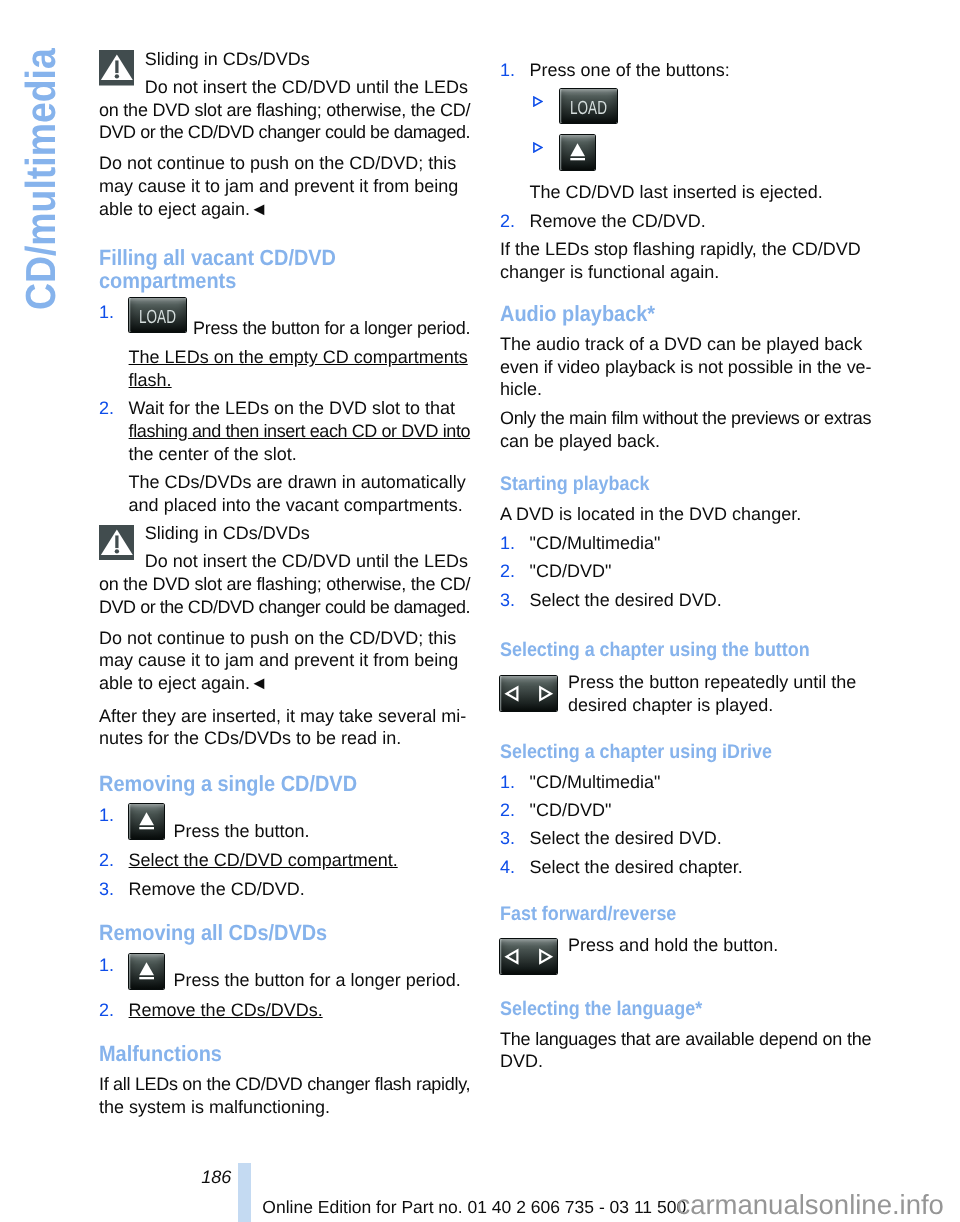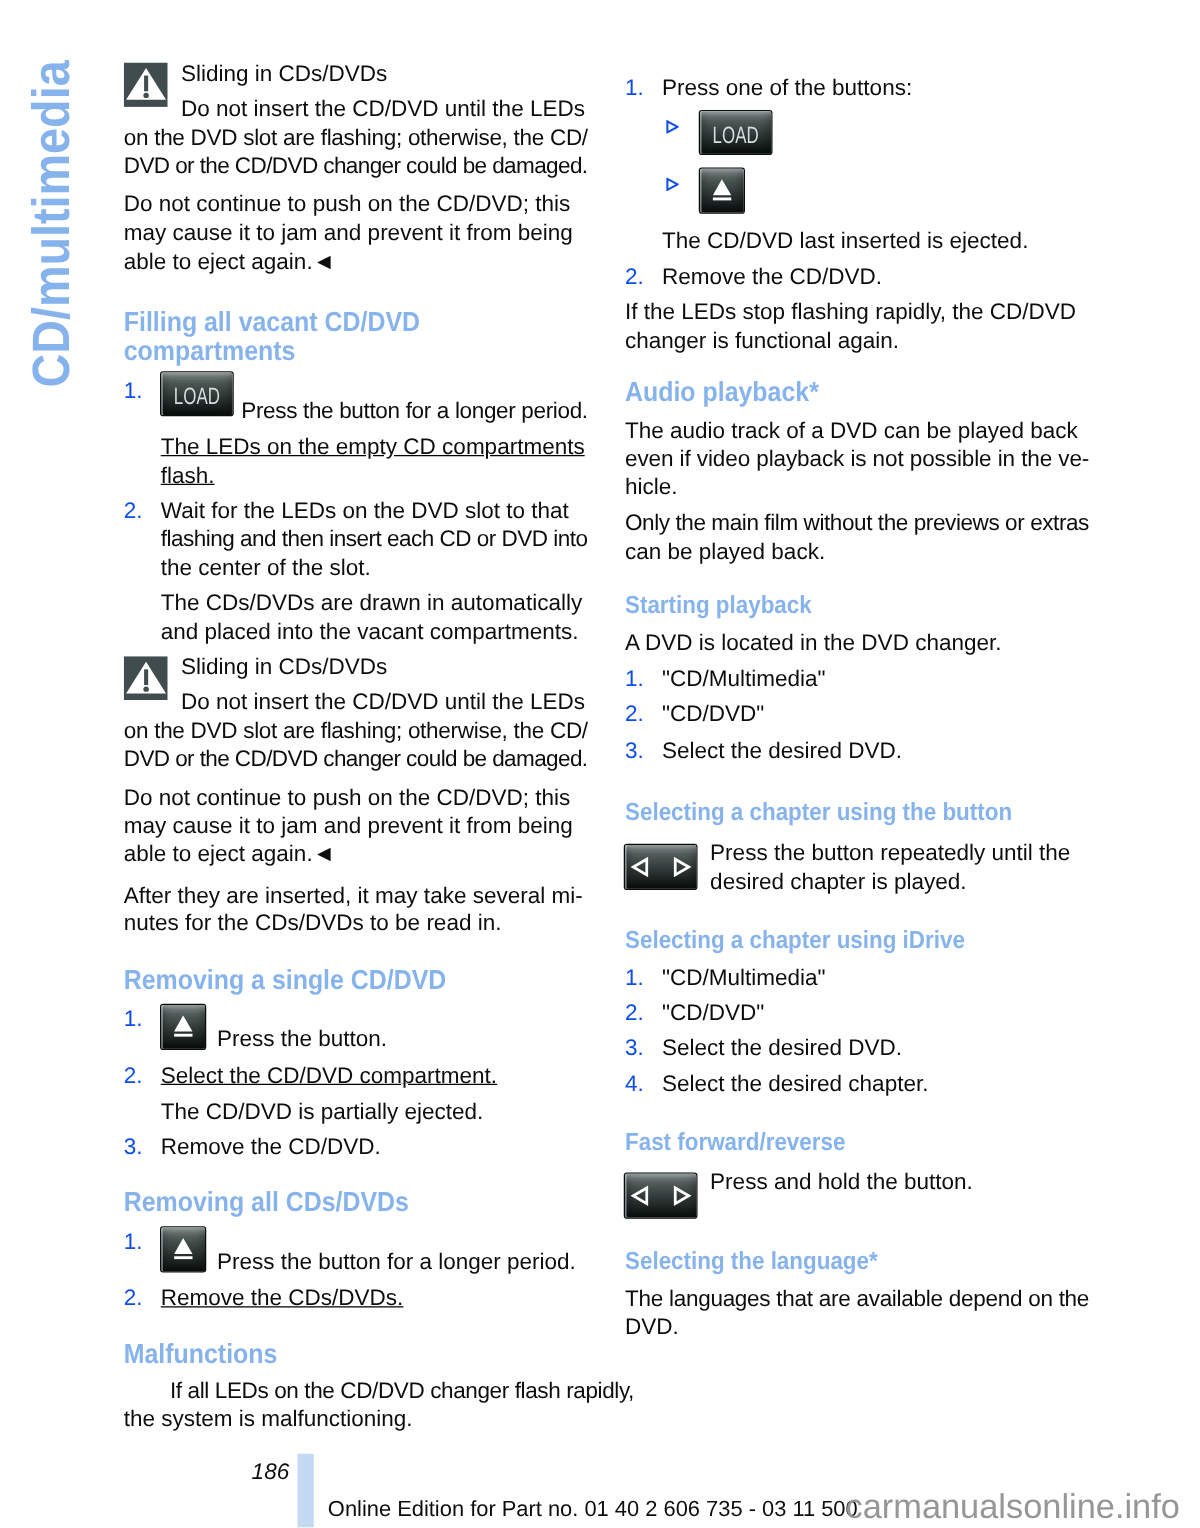--- a/index.html
+++ b/index.html
@@ -145,21 +145,21 @@
         </span>
       <div class="ln lnbtn" style="letter-spacing: -0.2691px;">Press the button for a longer period.</div>
     </div>
     <div class="item">
       <div class="ln ind30">The LEDs on the empty CD compartments</div>
       <div class="ln ind30">flash.</div>
     </div>
     <div class="row item">
       <span class="num">2.</span>
       <div class="ln ind30">Wait for the LEDs on the DVD slot to that</div>
-      <div class="ln ind30" style="letter-spacing: -0.4023px;">flashing and then insert each CD or DVD into</div>
+      <div class="ln ind30" style="letter-spacing: -0.4023px; text-decoration: underline;">flashing and then insert each CD or DVD into</div>
       <div class="ln ind30">the center of the slot.</div>
     </div>
     <div class="item">
       <div class="ln ind30">The CDs/DVDs are drawn in automatically</div>
       <div class="ln ind30">and placed into the vacant compartments.</div>
     </div>
 
     <div class="warnblock">
       <div class="row wrow">
         <span class="wicon wabs">
@@ -196,21 +196,20 @@
             <path d="M17.5 8.3 L25.0 21.2 L10.3 21.2 Z" fill="#ffffff"></path>
             <rect x="10.3" y="23.0" width="14.7" height="2.3" fill="#ffffff"></rect>
           </svg>
       </span>
       <div class="ln lnbtnE">Press the button.</div>
     </div>
     <div class="row item">
       <span class="num">2.</span>
       <div class="ln ind30">Select the CD/DVD compartment.</div>
     </div>
-    <div class="ln ind30 item">The CD/DVD is partially ejected.</div>
     <div class="row item">
       <span class="num">3.</span>
       <div class="ln ind30">Remove the CD/DVD.</div>
     </div>
 
     <div class="sp sp-h2c"></div>
     <h2 class="hd"><span>Removing all CDs/DVDs</span></h2>
     <div class="sp sp-a1"></div>
 
     <div class="row steprow item">
@@ -224,21 +223,21 @@
       <div class="ln lnbtnE">Press the button for a longer period.</div>
     </div>
     <div class="row item">
       <span class="num">2.</span>
       <div class="ln ind30">Remove the CDs/DVDs.</div>
     </div>
 
     <div class="sp sp-h2c"></div>
     <h2 class="hd"><span>Malfunctions</span></h2>
     <div class="sp sp-a2"></div>
-    <div class="ln" style="letter-spacing: -0.3052px; margin-left: 37px;">If all LEDs on the CD/DVD changer flash rapidly,</div>
+    <div class="ln" style="letter-spacing: -0.3052px;">If all LEDs on the CD/DVD changer flash rapidly,</div>
     <div class="ln">the system is malfunctioning.</div>
   </div>
 
   <div class="col colR">
     <div class="gapI"></div>
     <div class="row item">
       <span class="num">1.</span>
       <div class="ln ind30">Press one of the buttons:</div>
     </div>
     <div class="sp sp-b1"></div>

